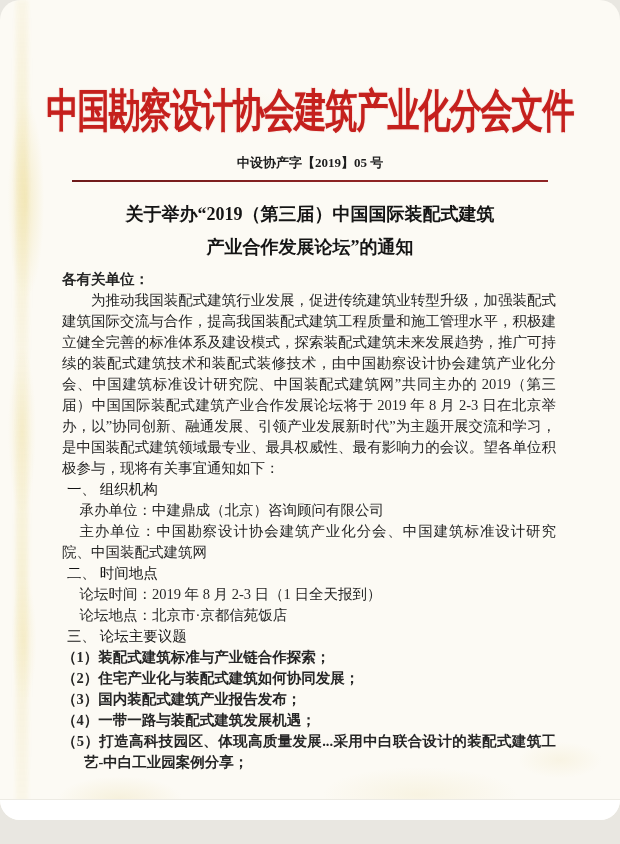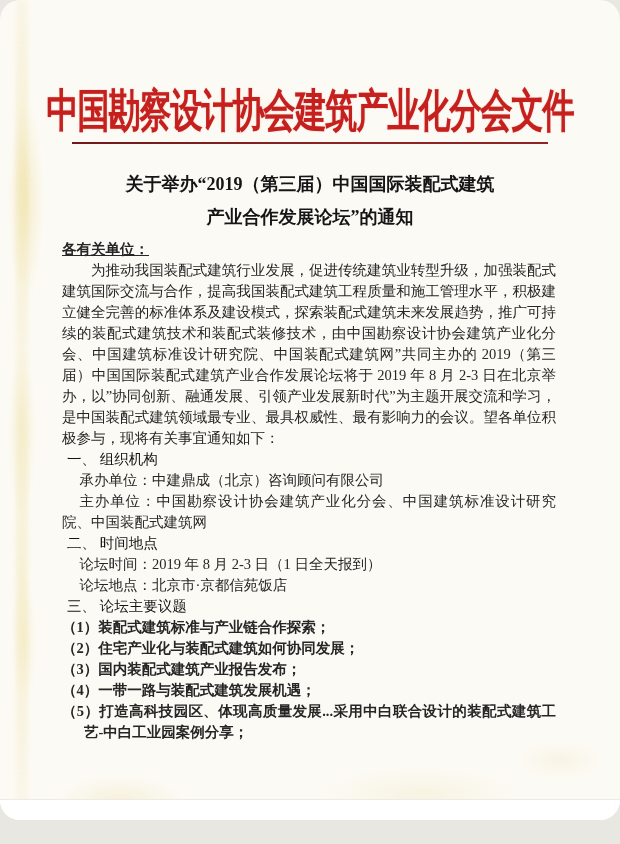--- a/index.html
+++ b/index.html
@@ -33,28 +33,28 @@
   }
   .doc-number{
     margin-top:20px; text-align:center;
     font-size:13px; line-height:18px; font-weight:bold; color:#1e1e1e;
   }
   .rule{
     margin:8px 72px 0 72px; height:2px;
     background:linear-gradient(90deg,var(--rule-red-dark),var(--rule-red) 60%,#8e2424);
   }
   .doc-title{
-    margin-top:24px; text-align:center;
+    margin-top:16px; text-align:center;
     font-size:18px; line-height:33px; font-weight:bold; color:#151515;
   }
   .content{
     width:494px; margin:5px 0 0 62px;
     font-size:14.5px; line-height:21px; text-align:justify;
   }
-  .salutation{font-weight:bold;text-decoration:underline;}
+  .salutation{font-weight:bold;}
   .intro{text-indent:2em; margin:0;}
   .sec-heading{font-weight:normal; color:#131313; padding-left:5px;}
   .sec-para{text-indent:1.2em; margin:0;}
   .agenda{margin:0; padding:0; list-style:none;}
   .agenda-item{padding-left:22px; text-indent:-22px;font-weight:bold;}
   .bottom-edge{
     position:absolute; left:0; right:0; bottom:0; height:20px;
     background:#ffffff; border-top:1px solid #edebe4;
   }
   .left-streak{
@@ -67,20 +67,21 @@
   }
 </style>
 </head>
 <body>
 
 <div class="page">
   <div class="left-streak"></div>
 
   <div class="banner">中国勘察设计协会建筑产业化分会文件</div>
 
+  <div class="doc-number">中设协产字【2019】05 号</div>
 
   <div class="rule"></div>
 
   <div class="doc-title">
     <div>关于举办“2019（第三届）中国国际装配式建筑</div>
     <div>产业合作发展论坛”的通知</div>
   </div>
 
   <div class="content">
     <div class="salutation">各有关单位：</div>

